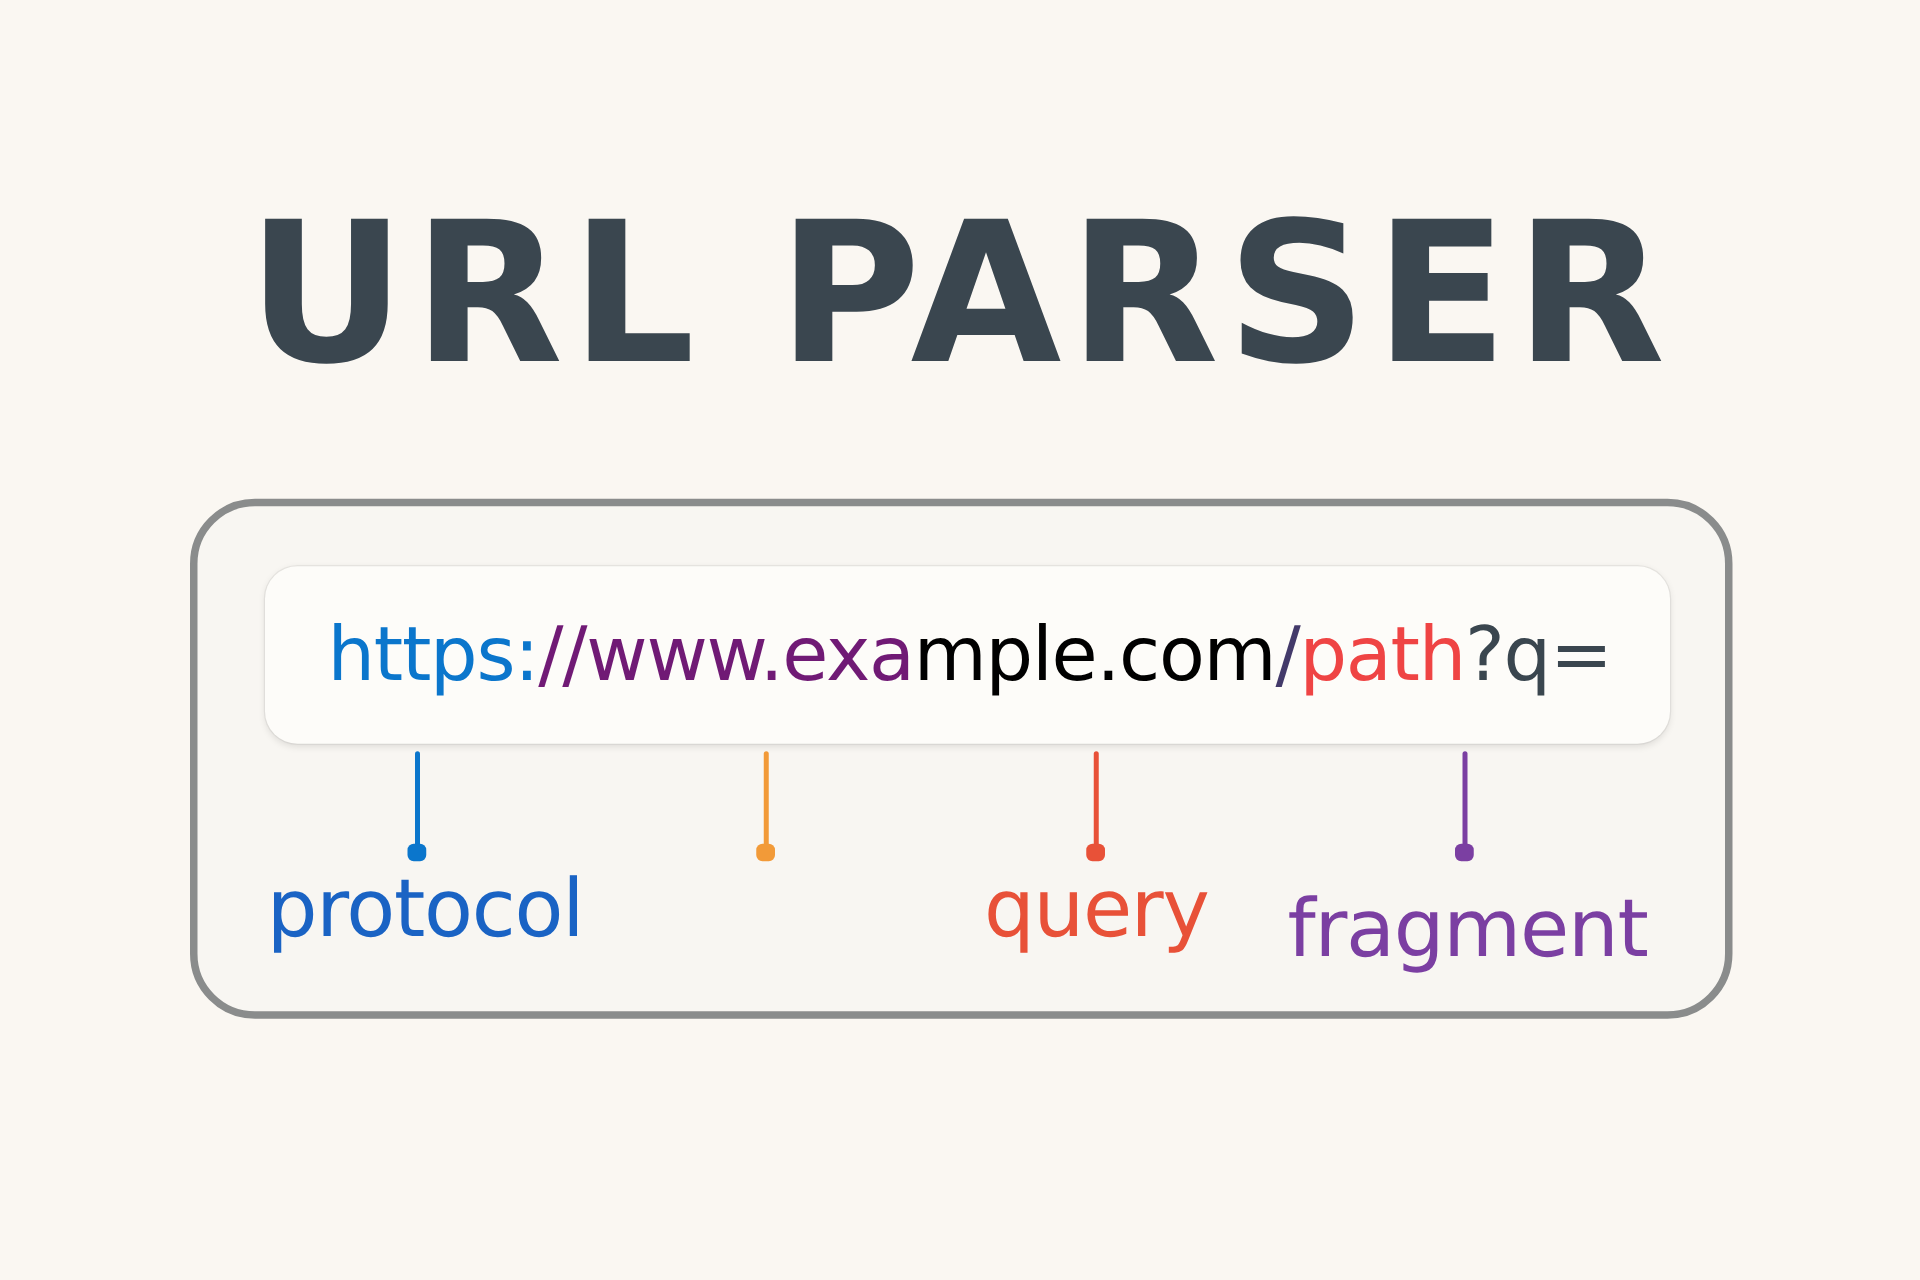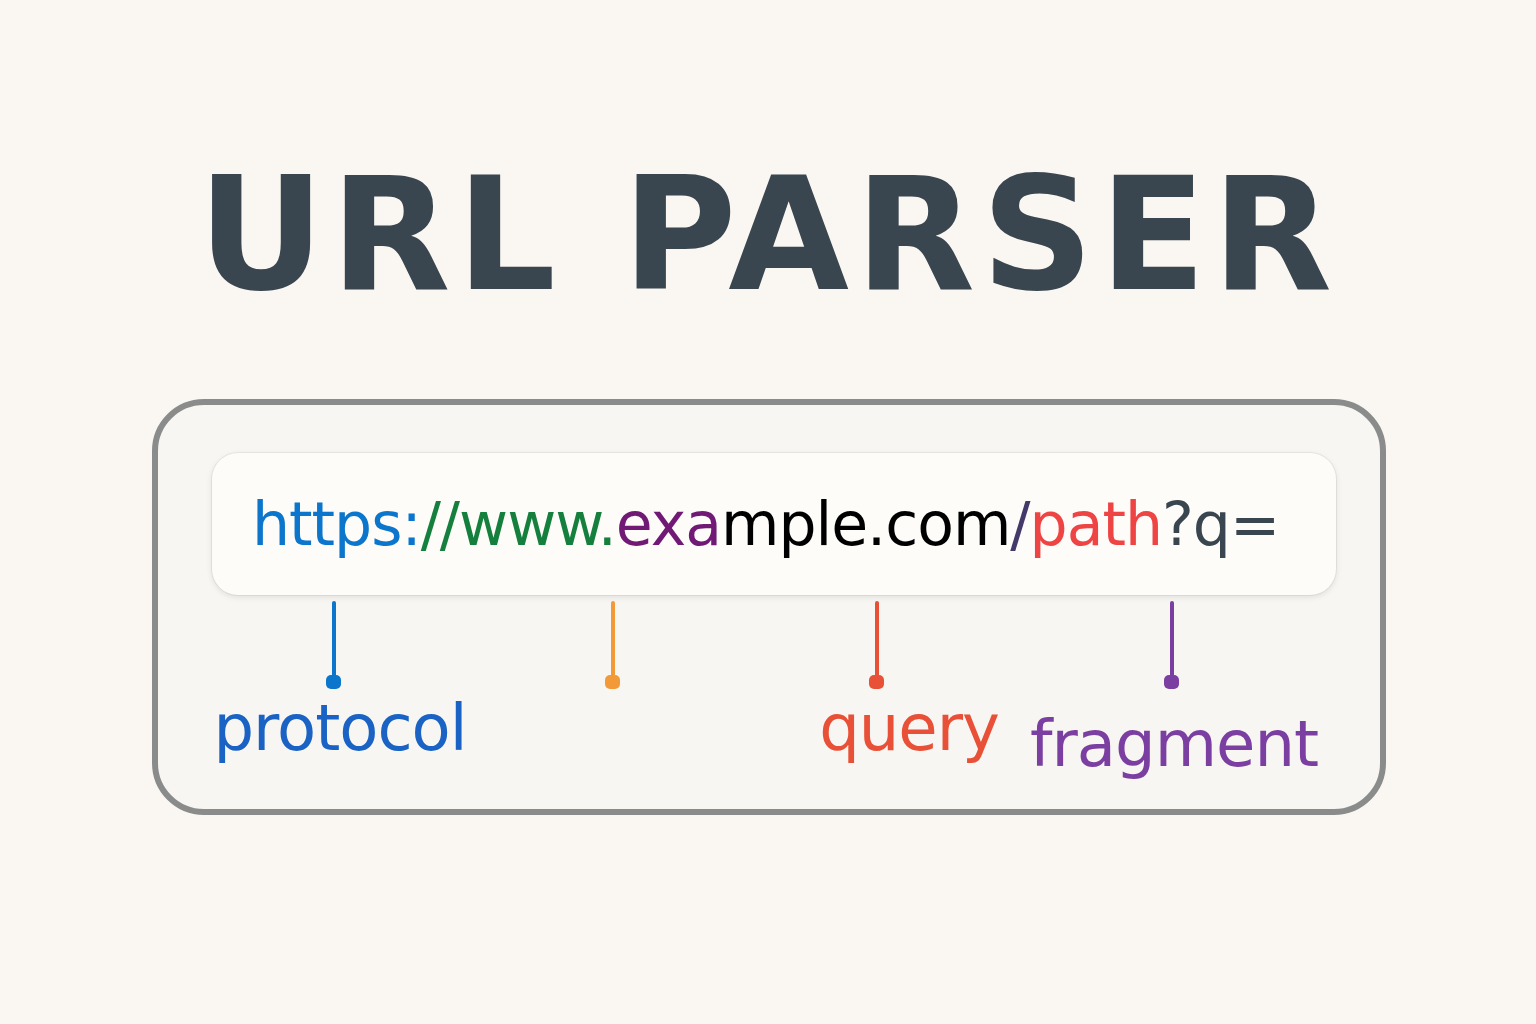--- a/index.html
+++ b/index.html
@@ -43,21 +43,21 @@
       position: absolute;
       left: 54px;
       top: 48px;
       width: 1124px;
       height: 142px;
       background: #fdfcf9;
       border-radius: 26px;
       box-shadow: 0 2px 6px rgba(0,0,0,0.10), 0 0 0 1px rgba(0,0,0,0.05);
       display: flex;
       align-items: center;
-      padding-left: 40px;
+      padding-left: 50px;
       box-sizing: border-box;
       white-space: nowrap;
       font-family: "DejaVu Sans", sans-serif;
       font-size: 60px;
       letter-spacing: -1px;
       color: #3a464f;
       text-align: center;
     }
     .url-box span { display: inline-block; }
     .marker {
@@ -94,21 +94,21 @@
     }
   </style>
 </head>
 <body>
 
 <h1 class="title">URL PARSER</h1>
 
 <div class="card">
   <div class="url-box">
     <span style="color:#0b76cc">https:</span>
-      <span style="color:#15803d">//www.</span>
+      <span style="color:#701a75">//www.</span>
       <span style="color:#701a75">exa</span>
       <span style="color:#000000">mple.com</span>
       <span style="color:#433a6a">/</span>
       <span style="color:#ef4444">path</span>
       <span style="color:#3a464f">?q=</span>
   </div>
 
   <div class="marker" style="left:168px;">
     <div class="stem" style="background:#0b76cc"></div>
     <div class="dot" style="background:#0b76cc"></div>
@@ -120,15 +120,15 @@
   <div class="marker" style="left:711px;">
     <div class="stem" style="background:#e85138"></div>
     <div class="dot" style="background:#e85138"></div>
   </div>
   <div class="marker" style="left:1006px;">
     <div class="stem" style="background:#7b3fa2"></div>
     <div class="dot" style="background:#7b3fa2"></div>
   </div>
 
   <div class="label" style="left:182px; color:#1a63c4;">protocol</div>
-  <div class="label" style="left:719px; color:#e85138;margin-left:32px;">query</div>
+  <div class="label" style="left:719px; color:#e85138;">query</div>
   <div class="label" style="left:1016px; color:#7b3fa2;margin-top:16px;">fragment</div>
 </div>
 
 </body></html>

